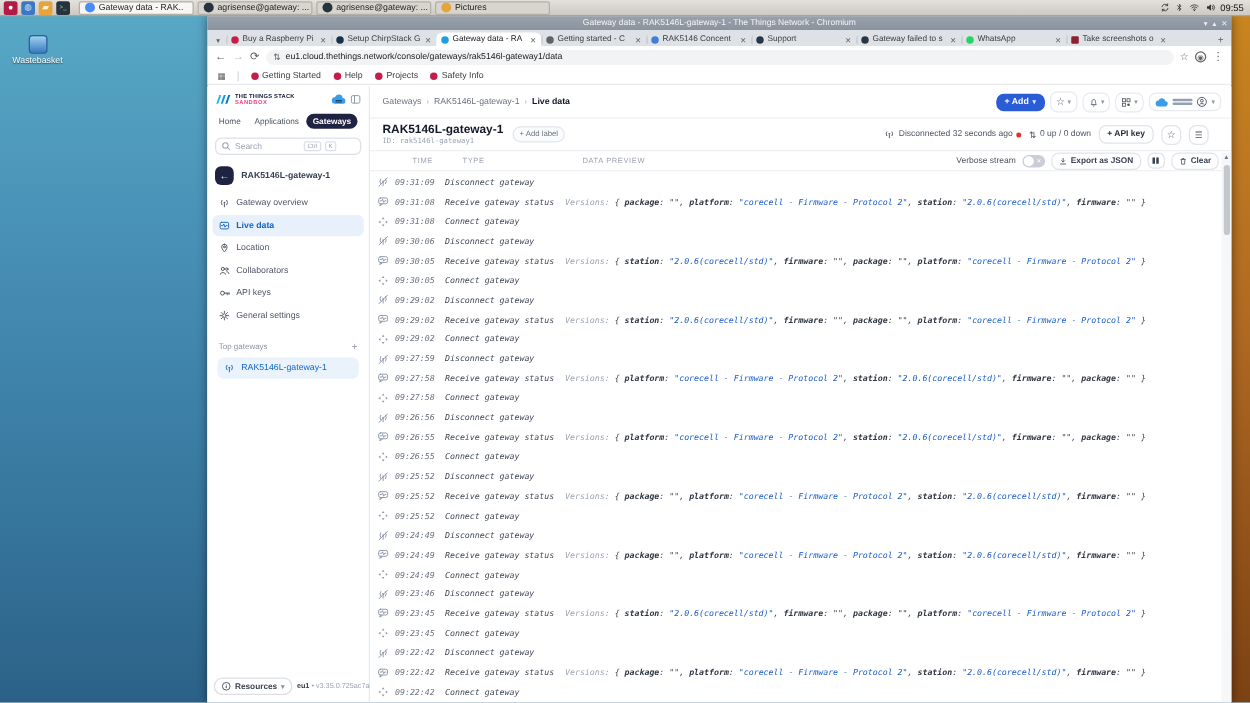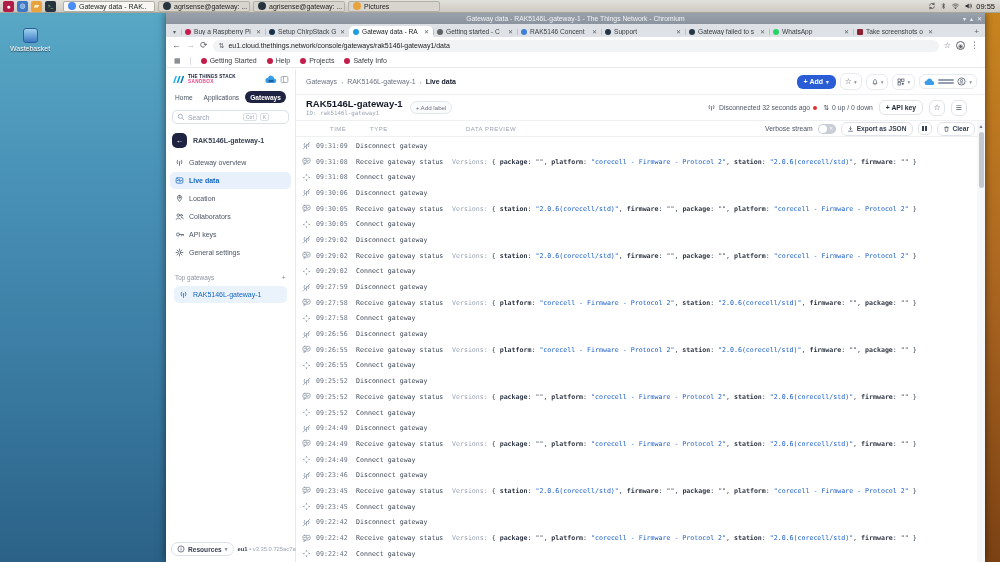--- a/index.html
+++ b/index.html
@@ -135,21 +135,21 @@
   .vs-label { font-size:6.8px; color:#4b5563; }
   .toggle { width:18px; height:10px; border-radius:5px; background:#c9ced6; position:relative; }
   .toggle .knob { position:absolute; left:1px; top:1px; width:8px; height:8px; border-radius:50%; background:#fff; }
   .toggle .tx { position:absolute; right:2.5px; top:1.5px; color:#fff; font-size:5px; }
   .tool-btn { border:1px solid #e0e3e9; border-radius:6px; padding:2px 5px; font-size:6.6px; font-weight:600;
     color:#374151; display:flex; gap:3px; align-items:center; background:#fff; }
   .pause-btn { width:14px; height:13px; border:1px solid #e0e3e9; border-radius:5px; background:#fff;
     display:flex; align-items:center; justify-content:center; gap:1.5px; }
   .pause-btn i { display:block; width:1.5px; height:5px; background:#374151; }
 
-  .events { position:absolute; left:0; right:8px; top:69px; bottom:0; overflow:hidden; }
+  .events { position:absolute; left:0; right:8px; top:69px; bottom:0; overflow:hidden;font-style:italic; }
   .event-row { height:15.7px; display:flex; align-items:center; padding-left:6px;
     font-family:"DejaVu Sans Mono",monospace; font-size:6.6px; white-space:nowrap; }
   .ev-icon { width:14px; color:#8a94a3; display:flex; align-items:center; }
   .ev-time { width:40px; color:#6b7280; }
   .ev-type { width:96px; color:#3f4854; }
   .ev-prev { color:#3f4854; }
   .ev-prev .lbl { color:#9aa3b2; }
   .ev-prev .k { font-weight:bold; color:#2f3744; }
   .ev-prev .v { color:#1a5dc8; }
 

